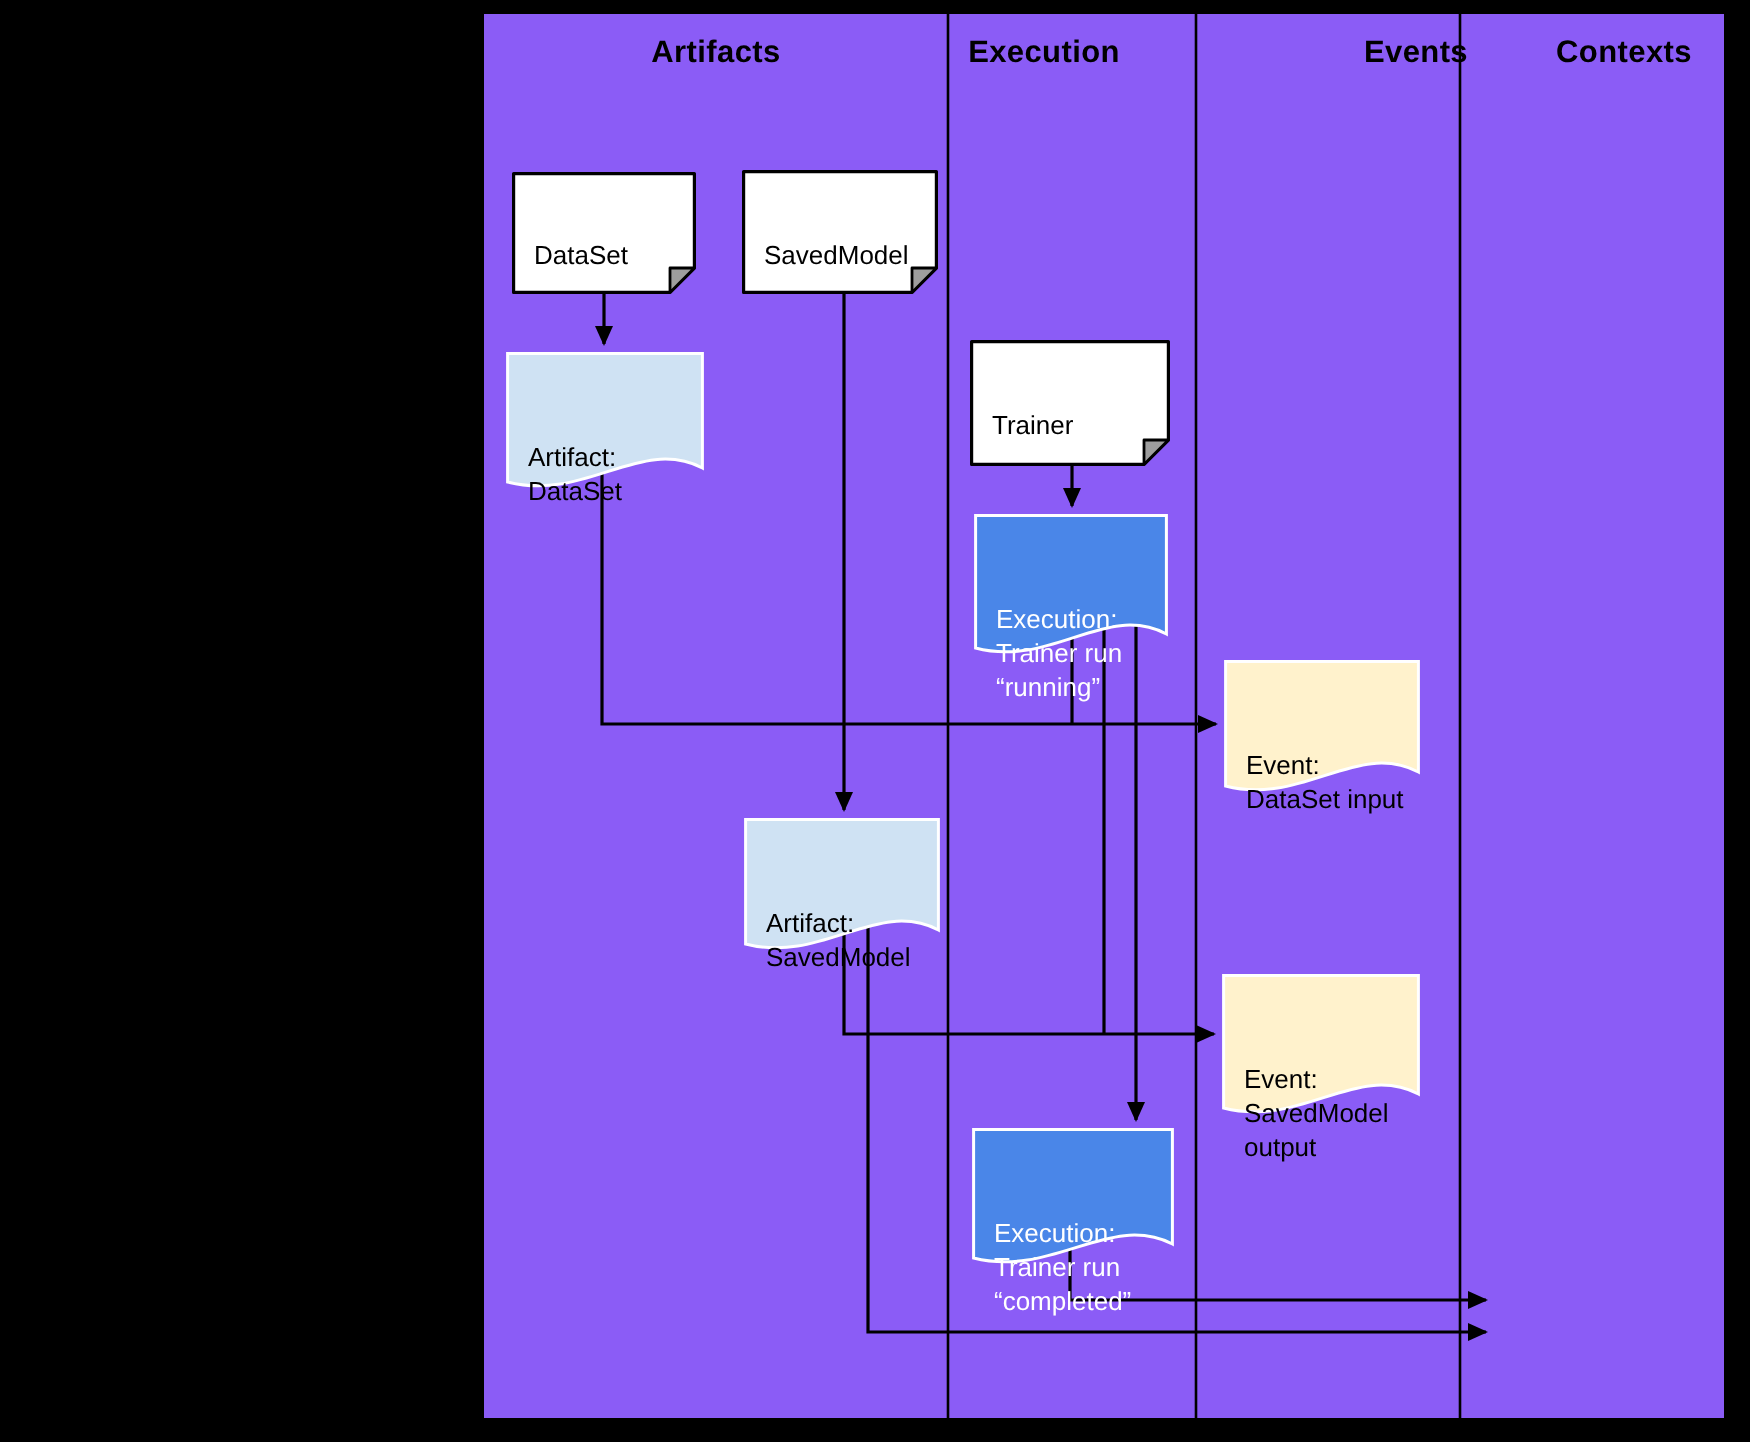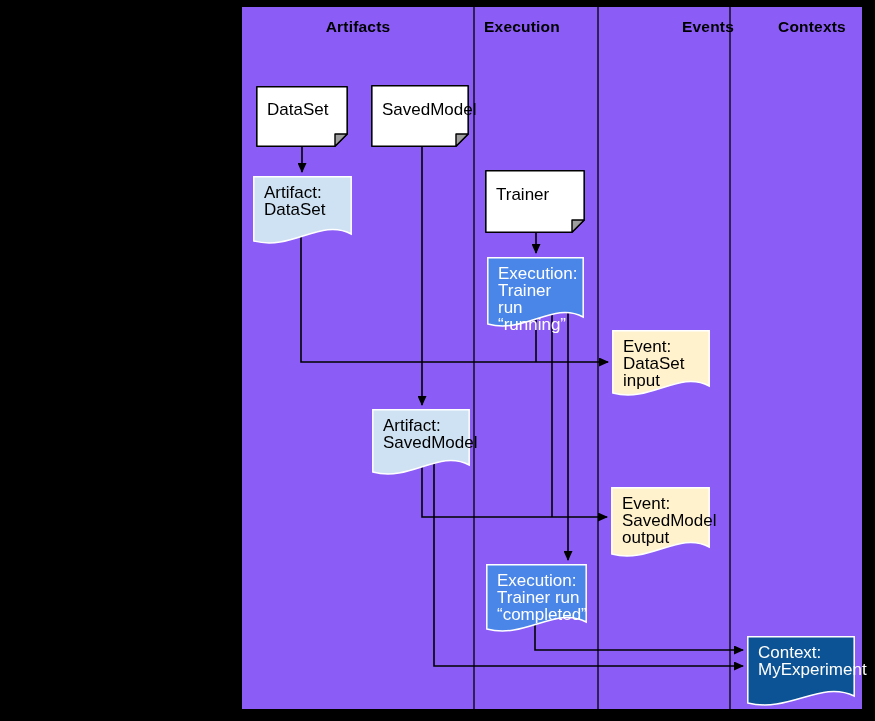--- a/index.html
+++ b/index.html
@@ -24,24 +24,25 @@
     color: #000000;
     letter-spacing: 0.2px;
   }
   #edge-layer { position: absolute; left: 0; top: 0; z-index: 1; }
   .node { position: absolute; z-index: 2; }
   .node svg { position: absolute; left: 0; top: 0; width: 100%; height: 100%; overflow: visible; }
   .node .label {
     position: relative;
     display: block;
     white-space: pre-line;
-    font-size: 17px;
+    font-size: 13px;
     line-height: 17px;
     color: #000000;
     padding: 8px 6px 0 11px;
+    margin-top: 36px;
   }
   .node.note { display: flex; align-items: center; }
   .node.note .label { padding: 0 6px 14px 11px; }
 </style>
 </head>
 <body>
 
 <div class="stage">
   <div class="diagram" style="left: 242px; top: 7px; width: 620px; height: 702px; background: #8b5cf6;">
     <div class="col-header" style="left: 46px;">Artifacts</div>
@@ -127,21 +128,14 @@
 output</span>
       </div>
       <div class="node doc" style="left: 244px; top: 557px; width: 101px; height: 70px;">
         <svg viewBox="0 0 101 70">
           <path d="M0.8,0.8 H100.2 V58 C68.7,42 40.4,75 0.8,65 Z" fill="#4a86e8" stroke="#ffffff" stroke-width="1.5"></path>
         </svg>
         <span class="label" style="color: rgb(255, 255, 255);">Execution:
 Trainer run
 “completed”</span>
       </div>
-      <div class="node doc" style="left: 505px; top: 629px; width: 108px; height: 72px;">
-        <svg viewBox="0 0 108 72">
-          <path d="M0.8,0.8 H107.2 V60 C73.4,44 43.2,77 0.8,67 Z" fill="#0b5394" stroke="#ffffff" stroke-width="1.5"></path>
-        </svg>
-        <span class="label" style="color: rgb(255, 255, 255);">Context:
-MyExperiment</span>
-      </div>
     </div>
 </div>
 
 </body></html>

